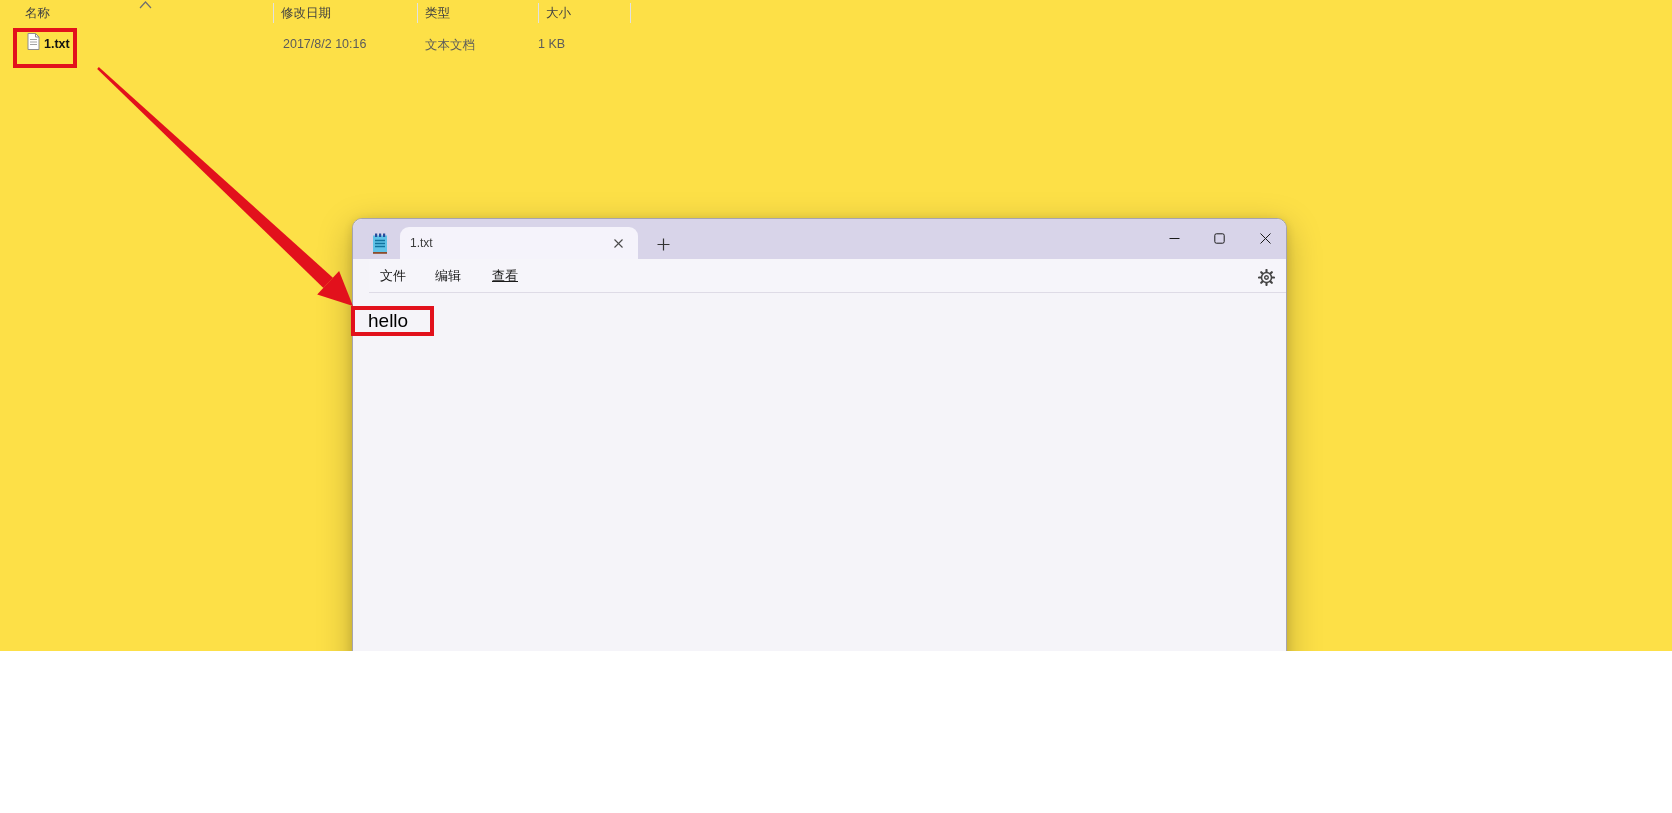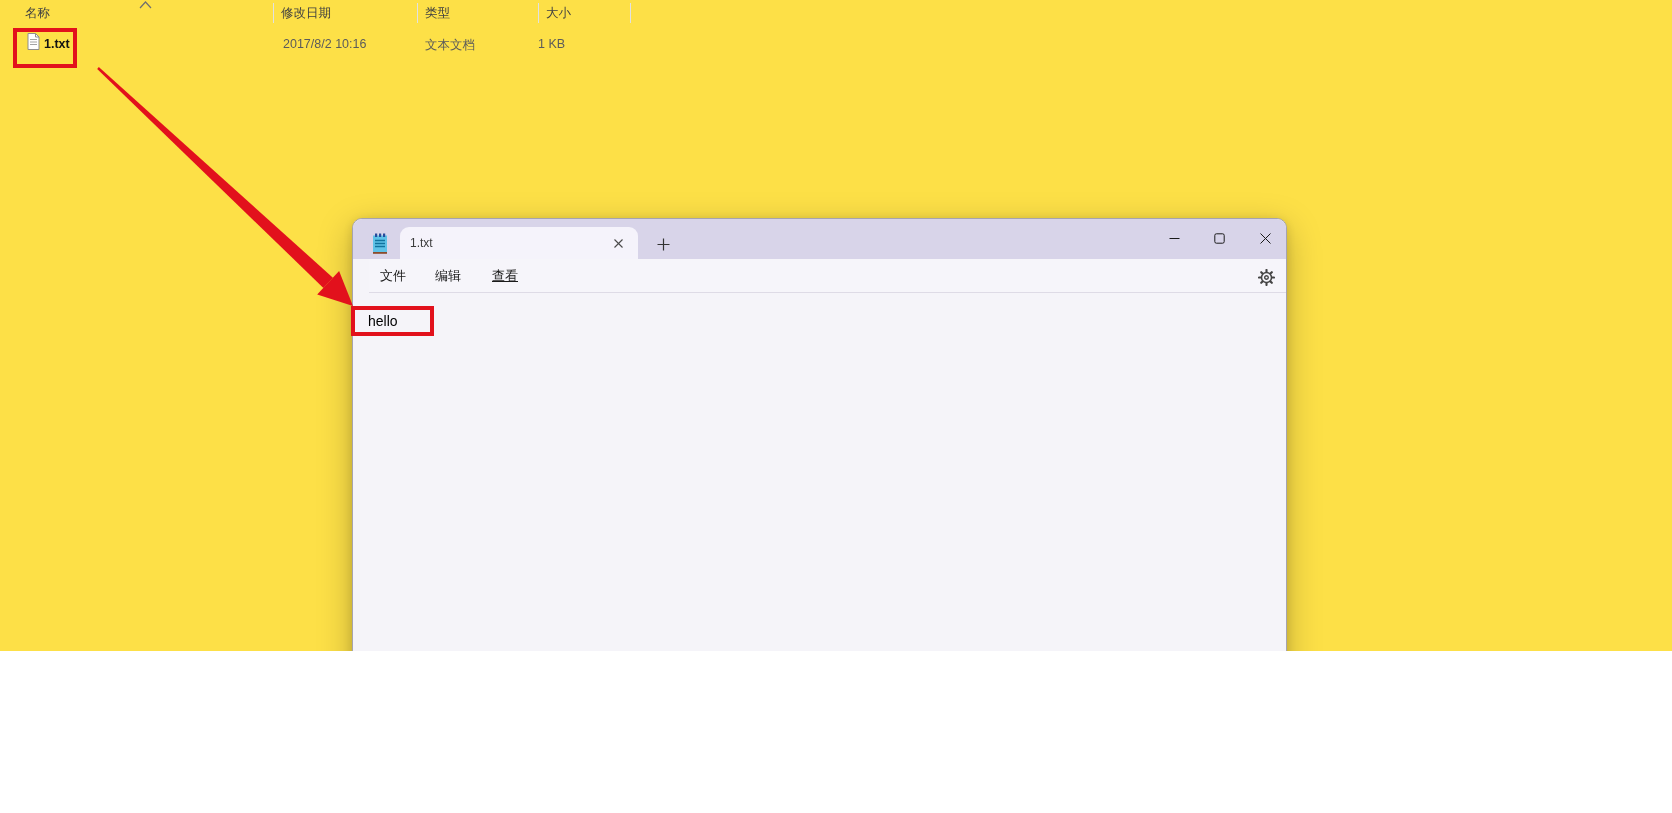--- a/index.html
+++ b/index.html
@@ -13,21 +13,21 @@
   .fx-sort { position:absolute; left:139px; top:1px; width:13px; height:8px; }
   .fx-row-text { position:absolute; top:37px; font-size:12.5px; color:#5b5b5b; }
   .fx-name { color:#121212; font-weight:600; }
   .fx-file-icon { position:absolute; left:27px; top:33px; width:13px; height:17px; }
   .fx-size-cell { left:538px; width:70px; text-align:left; }
 
   
   .red-box { position:absolute; border:4px solid #e2111c; background:transparent; z-index:45; }
   #fx-red-box { left:13px; top:28px; width:64px; height:40px; }
   #hello-red-box { left:351px; top:306px; width:83px; height:30px; z-index:46; }
-  #hello-text { position:absolute; left:13px; top:0px; line-height:22px; font-size:14px; color:#000; }
+  #hello-text { position:absolute; left:13px; top:0px; line-height:22px; font-size:19px; color:#000; }
   #arrow-svg { position:absolute; left:0; top:0; width:1672px; height:813px; z-index:50; pointer-events:none; }
 
   
   #notepad {
     position:absolute; left:352px; top:218px; width:935px; height:620px;
     border:1px solid #a6a3ae; border-radius:10px 10px 0 0;
     box-shadow:0 10px 34px rgba(0,0,0,.25), 0 2px 10px rgba(0,0,0,.12);
     background:#f5f4f9; z-index:10; overflow:hidden;
   }
   #titlebar { position:absolute; left:0; top:0; width:100%; height:40px; background:#d8d4e9; border-radius:9px 9px 0 0; }

